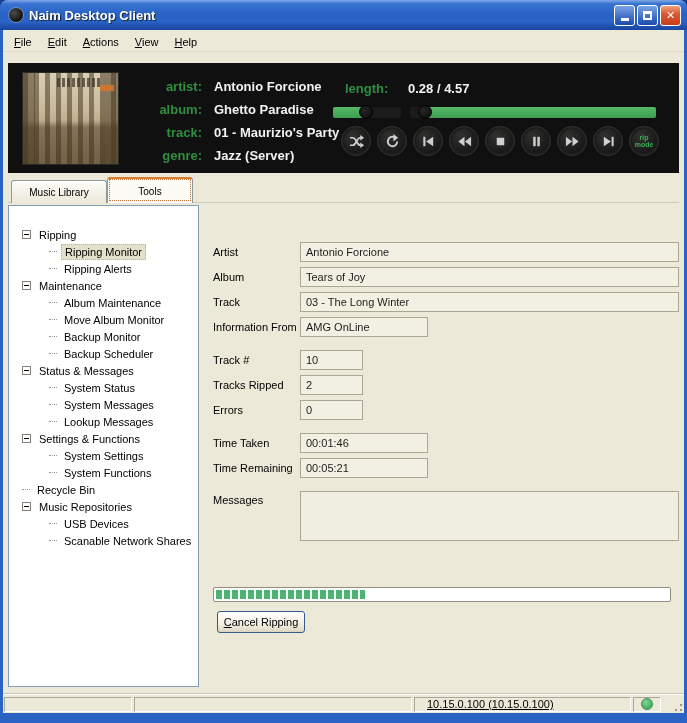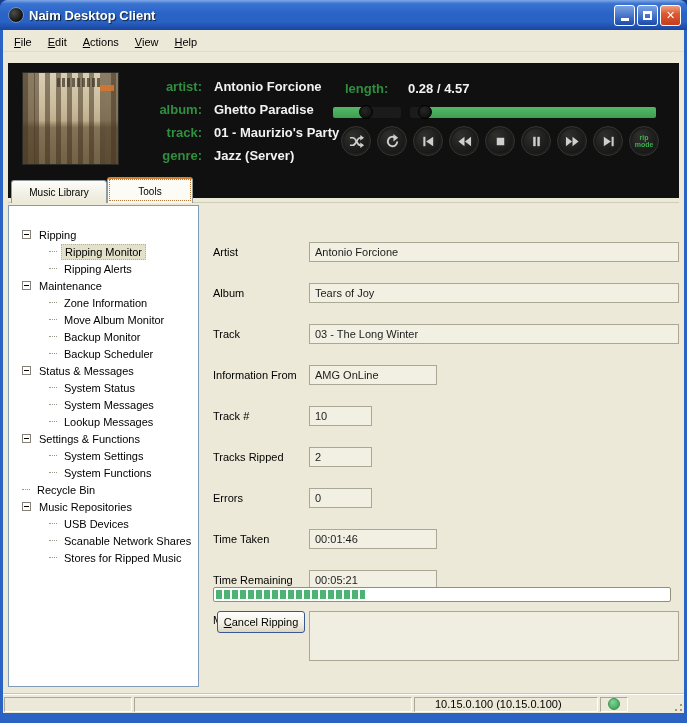--- a/index.html
+++ b/index.html
@@ -26,21 +26,21 @@
 
   .client{position:absolute;left:3px;right:3px;top:30px;bottom:10px;background:#ece9d8;}
 
   
   .menubar{position:absolute;left:0;top:0;right:0;height:22px;display:flex;align-items:flex-end;
     background:#ece9d8;border-bottom:1px solid #e0dcc8;padding-left:3px;}
   .menu-item{font-size:11px;color:#000;padding:3px 8px;cursor:default;}
   .menu-item u{text-decoration:underline;}
 
   
-  .np-header{position:absolute;left:5px;top:33px;width:671px;height:135px;background:#101010;}
+  .np-header{position:absolute;left:5px;top:33px;width:671px;height:110px;background:#101010;}
   .album-art{position:absolute;left:14px;top:9px;width:97px;height:93px;border:1px solid #2a2a26;
     background:
       linear-gradient(90deg,rgba(74,58,36,.55) 0 13%,rgba(0,0,0,0) 13% 86%,rgba(74,58,36,.55) 86%),
       linear-gradient(180deg,rgba(54,40,24,.0) 0 52%,rgba(64,48,28,.45) 60% 100%),
       repeating-linear-gradient(90deg,rgba(60,44,26,.5) 0 5px,rgba(0,0,0,0) 5px 11px),
       linear-gradient(180deg,#d9cfb4 0%,#cabb9c 38%,#b6a482 66%,#9c8a68 100%);}
   .album-art .mark{position:absolute;right:4px;top:12px;width:14px;height:6px;background:#d6742c;opacity:.9;}
   .album-art .script{position:absolute;left:34px;top:5px;width:44px;height:9px;
     background:repeating-linear-gradient(90deg,#3a3226 0 3px,transparent 3px 5px);opacity:.7;}
   .np-fields{position:absolute;left:142px;top:12px;}
@@ -80,21 +80,21 @@
   .tree-box{width:9px;height:9px;border:1px solid #848078;background:#fff;flex:0 0 auto;
     position:relative;margin-right:5px;}
   .tree-box::after{content:"";position:absolute;left:1px;right:1px;top:3px;height:1px;background:#000;}
   .tree-dash{width:8px;height:1px;border-top:1px dotted #9a968a;flex:0 0 auto;margin-right:4px;}
   .tree-label{padding:1px 3px;color:#000;}
   .tree-label.selected{background:#e4e1cb;border:1px dotted #b6b29e;}
   .lvl0{padding-left:13px;} .lvl1{padding-left:40px;}
 
   
   .form-panel{position:absolute;left:210px;top:212px;width:466px;}
-  .form-row{display:flex;margin-bottom:21px;height:20px;align-items:center;gap:9px;}
+  .form-row{display:flex;margin-bottom:5px;height:20px;align-items:center;}
   .form-row.gap{margin-top:13px;}
   .form-label{width:87px;font-size:11px;color:#000;flex:0 0 auto;}
   .field{height:20px;border:1px solid #aaa795;background:#f2f0e3;color:#1c1c1c;
     font-size:11px;display:flex;align-items:center;padding:0 5px;overflow:hidden;}
   .field.wide{flex:1;}
   .field.medium{width:128px;}
   .field.small{width:63px;}
   .field.msg{flex:1;height:50px;align-items:flex-start;background:#f0eee1;}
   .form-row.msgrow{height:60px;align-items:flex-start;}
   .form-row.msgrow .form-label{padding-top:3px;}
@@ -107,21 +107,21 @@
     background:linear-gradient(180deg,#ffffff,#f2efe2 60%,#dcd5c2);
     display:flex;align-items:center;justify-content:center;}
   .cancel-btn u{text-decoration:underline;}
 
   
   .statusbar{position:absolute;left:0;right:0;bottom:0;height:19px;background:#ece9d8;
     border-top:1px solid #fff;box-shadow:0 -1px 0 #c9c5b2;display:flex;align-items:center;}
   .sb-pane{height:15px;margin:0 1px;border:1px solid;border-color:#aca899 #fff #fff #aca899;
     display:flex;align-items:center;font-size:11px;color:#000;}
   .sb-1{width:128px;} .sb-2{width:278px;}
-  .sb-ip{width:184px;padding-left:20px;}
+  .sb-ip{width:217px;padding-left:12px;text-decoration:underline;}
   .sb-ind{width:28px;justify-content:center;}
   .ind-dot{width:12px;height:12px;border-radius:50%;background:radial-gradient(circle at 38% 32%,#7ed694,#47ad63 70%);
     border:1px solid #3e8f53;}
   .grip{margin-left:auto;width:14px;height:14px;align-self:flex-end;
     background:
      radial-gradient(circle 1.5px at 11px 11px,#9a9582 95%,transparent),
      radial-gradient(circle 1.5px at 11px 6px,#9a9582 95%,transparent),
      radial-gradient(circle 1.5px at 6px 11px,#9a9582 95%,transparent);}
 </style>
 </head>
@@ -279,21 +279,21 @@
           <div class="tree-row lvl1">
             <span class="tree-dash"></span>
             <span class="tree-label">Ripping Alerts</span>
           </div>
           <div class="tree-row lvl0">
             <span class="tree-box"></span>
             <span class="tree-label">Maintenance</span>
           </div>
           <div class="tree-row lvl1">
             <span class="tree-dash"></span>
-            <span class="tree-label">Zone Information</span>
+            <span class="tree-label">Album Maintenance</span>
           </div>
           <div class="tree-row lvl1">
             <span class="tree-dash"></span>
             <span class="tree-label">Move Album Monitor</span>
           </div>
           <div class="tree-row lvl1">
             <span class="tree-dash"></span>
             <span class="tree-label">Backup Monitor</span>
           </div>
           <div class="tree-row lvl1">
@@ -336,24 +336,20 @@
             <span class="tree-box"></span>
             <span class="tree-label">Music Repositories</span>
           </div>
           <div class="tree-row lvl1">
             <span class="tree-dash"></span>
             <span class="tree-label">USB Devices</span>
           </div>
           <div class="tree-row lvl1">
             <span class="tree-dash"></span>
             <span class="tree-label">Scanable Network Shares</span>
-          </div>
-          <div class="tree-row lvl1">
-            <span class="tree-dash"></span>
-            <span class="tree-label">Stores for Ripped Music</span>
           </div>
         </div>
 
       <div class="form-panel" id="form-panel">
           <div class="form-row">
             <div class="form-label">Artist</div>
             <div class="field wide">Antonio Forcione</div>
           </div>
           <div class="form-row">
             <div class="form-label">Album</div>

